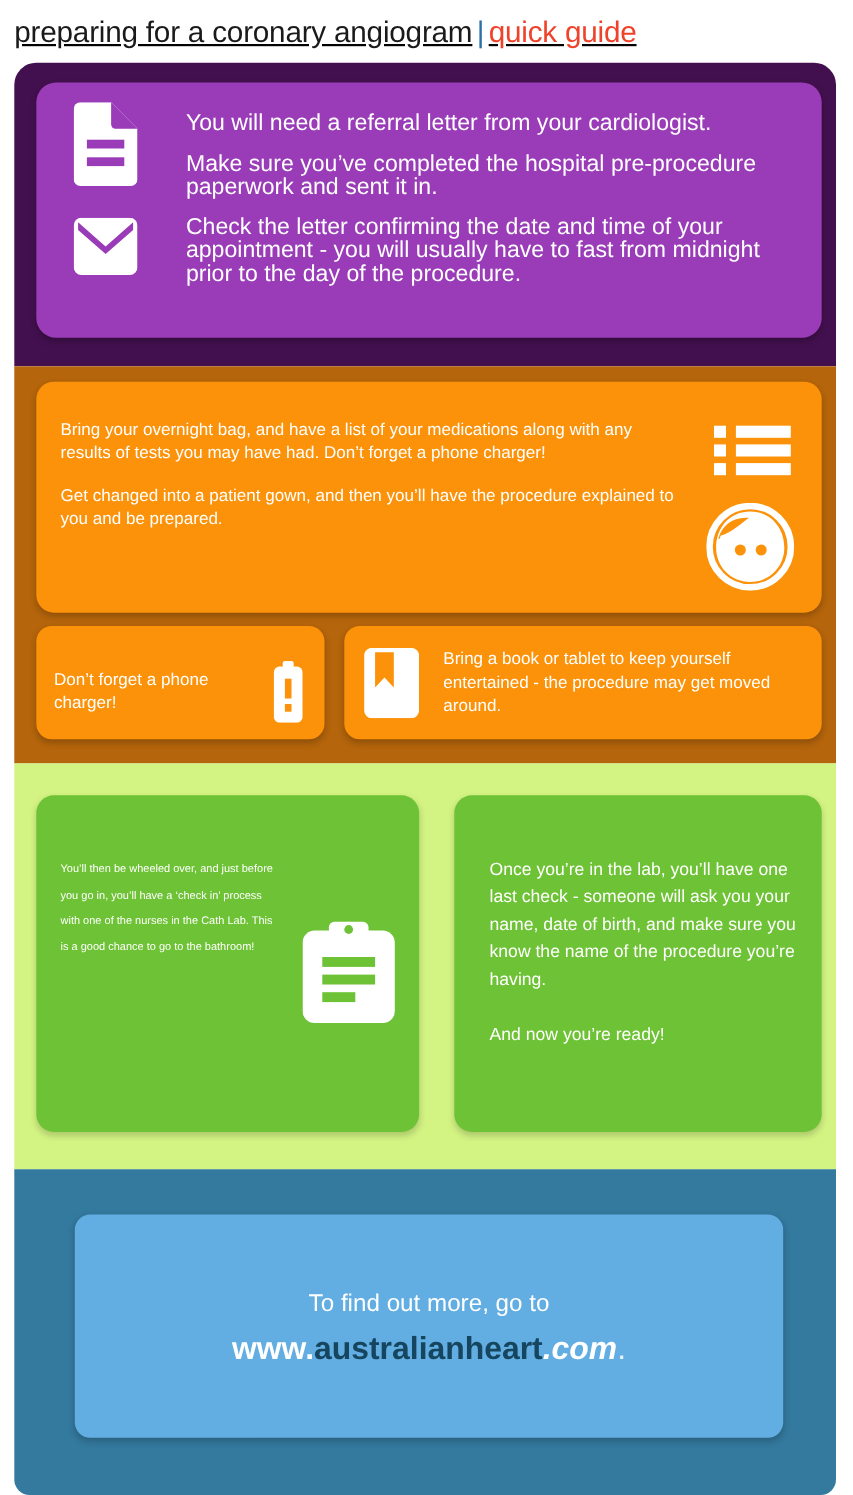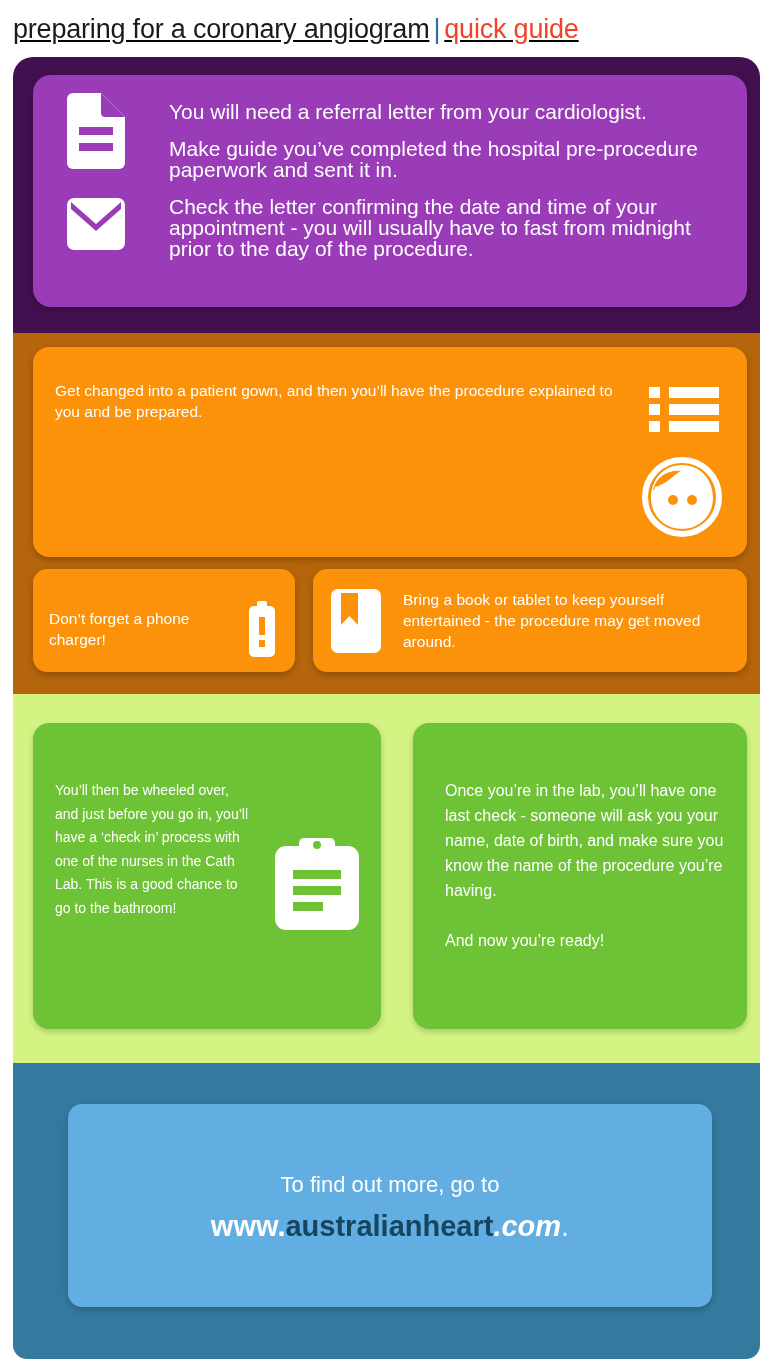--- a/index.html
+++ b/index.html
@@ -148,21 +148,21 @@
   }
   #card-green-left  { left: 20px;  width: 348px; }
   #card-green-right { left: 400px; width: 334px; }
 
   .green-left-text {
     position: absolute;
     left: 22px;
     top: 56px;
     width: 198px;
     color: #ffffff;
-    font-size: 14px;
+    font-size: 10px;
     line-height: 23.5px;
   }
   .green-right-text {
     position: absolute;
     left: 32px;
     top: 55px;
     right: 20px;
     color: #ffffff;
     font-size: 16px;
     line-height: 25px;
@@ -235,31 +235,32 @@
       <span style="display:block;margin-top:29px;">
         <svg class="icon" width="58" height="52" viewBox="0 0 58 52" aria-hidden="true">
           <rect x="0" y="0" width="58" height="52" rx="7" fill="#ffffff"></rect>
           <path d="M4 4 L29 26 L54 4 L54 11 L29 33 L4 11 Z" fill="#9a3cb8"></path>
         </svg>
       </span>
     </div>
 
     <div class="purple-text">
       <p>You will need a referral letter from your cardiologist.</p>
-      <p>Make guide you’ve completed the hospital pre-procedure paperwork and sent it in.</p>
+      <p>Make sure you’ve completed the hospital pre-procedure paperwork and sent it in.</p>
       <p>Check the letter confirming the date and time of your appointment - you will usually have to fast from midnight prior to the day of the procedure.</p>
     </div>
 
   </div>
 </div>
 
 <div class="band" id="band-orange">
 
   <div class="card-orange-main">
     <div class="orange-main-text">
+      <p>Bring your overnight bag, and have a list of your medications along with any results of tests you may have had. Don’t forget a phone charger!</p>
       <p>Get changed into a patient gown, and then you’ll have the procedure explained to you and be prepared.</p>
     </div>
 
     <span style="position:absolute;right:28px;top:38px;">
       <svg class="icon" width="70" height="48" viewBox="0 0 70 48" aria-hidden="true">
         <rect x="0" y="2" width="11" height="11" fill="#ffffff"></rect>
         <rect x="20" y="2" width="50" height="11" fill="#ffffff"></rect>
         <rect x="0" y="19" width="11" height="11" fill="#ffffff"></rect>
         <rect x="20" y="19" width="50" height="11" fill="#ffffff"></rect>
         <rect x="0" y="36" width="11" height="11" fill="#ffffff"></rect>

